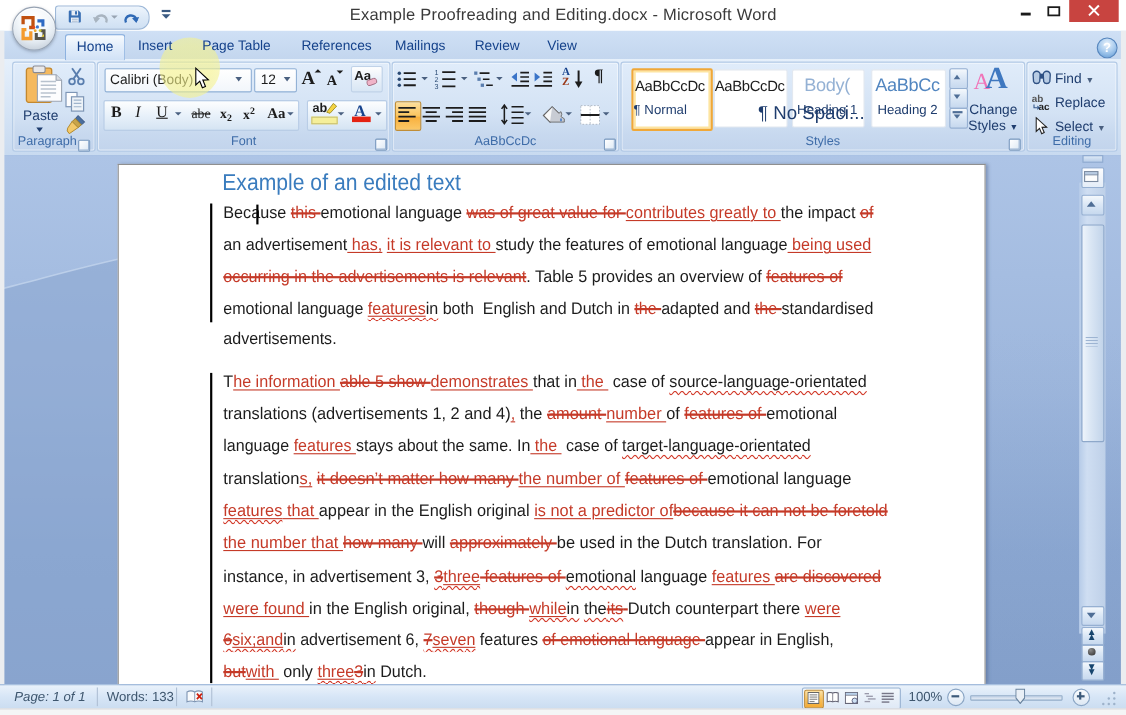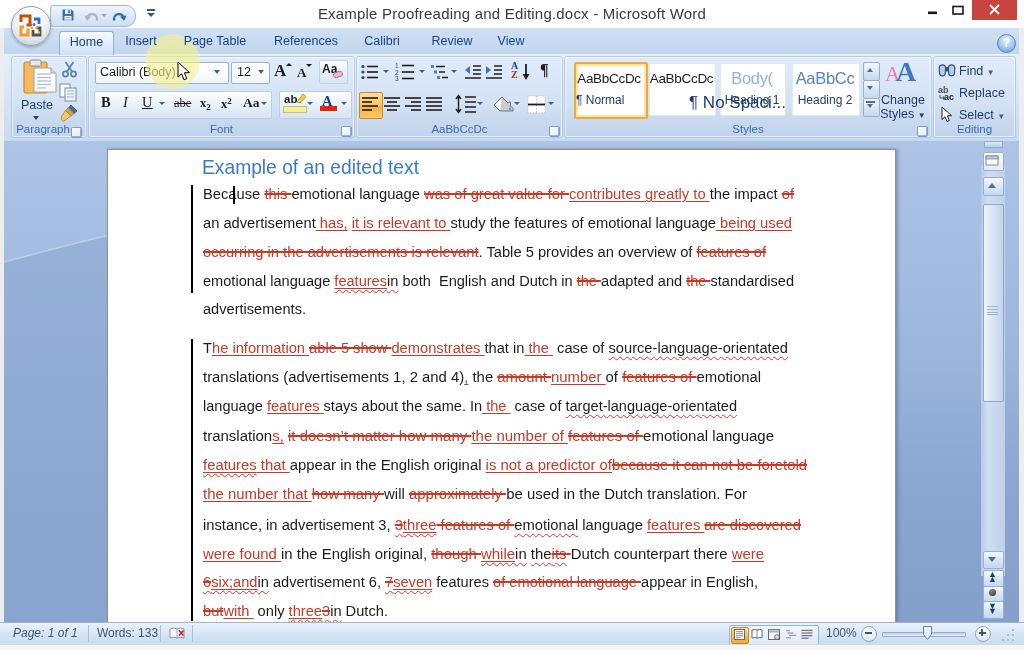--- a/index.html
+++ b/index.html
@@ -87,21 +87,21 @@
     <circle cx="15" cy="16" r="1.3" fill="#f0a830"></circle>
     <path d="M16,18 v5 h7 v-7 h-3" fill="none" stroke="#56544a" stroke-width="2.8"></path>
     <circle cx="19.5" cy="15.8" r="1.3" fill="#c8c030"></circle>
     <path d="M20.5,21.5 l2.5,-2.5 v2.5 z" fill="#e8cc30"></path>
   </svg>
   <div class="abs" id="tabrow"></div>
   <div class="abs tab" id="tab-home">Home</div>
   <div class="abs tab" style="left:115px;width:52px;">Insert</div>
   <div class="abs tab" style="left:172px;width:86px;">Page Table</div>
   <div class="abs tab" style="left:263px;width:86px;">References</div>
-  <div class="abs tab" style="left:352px;width:60px;">Calibri</div>
+  <div class="abs tab" style="left:352px;width:60px;">Mailings</div>
   <div class="abs tab" style="left:420px;width:64px;">Review</div>
   <div class="abs tab" style="left:487px;width:48px;">View</div>
   <div class="abs" style="left:997px;top:34px;width:17px;height:17px;border-radius:50%;background:radial-gradient(circle at 50% 30%,#e8f2fc,#a8cbee 50%,#5b96d2);border:1px solid #5585bd;color:#fff;font-weight:bold;font-size:12px;text-align:center;line-height:17px;">?</div>
   <div class="abs" id="ribbon">
     <div class="abs group" style="left:11px;width:74px;">
         <div class="abs glabel" style="left:2px;right:auto;width:58px;">Paragraph</div>
       </div>
     <div class="abs group" style="left:88px;width:265px;">
         <div class="abs glabel">Font</div>
       </div>

